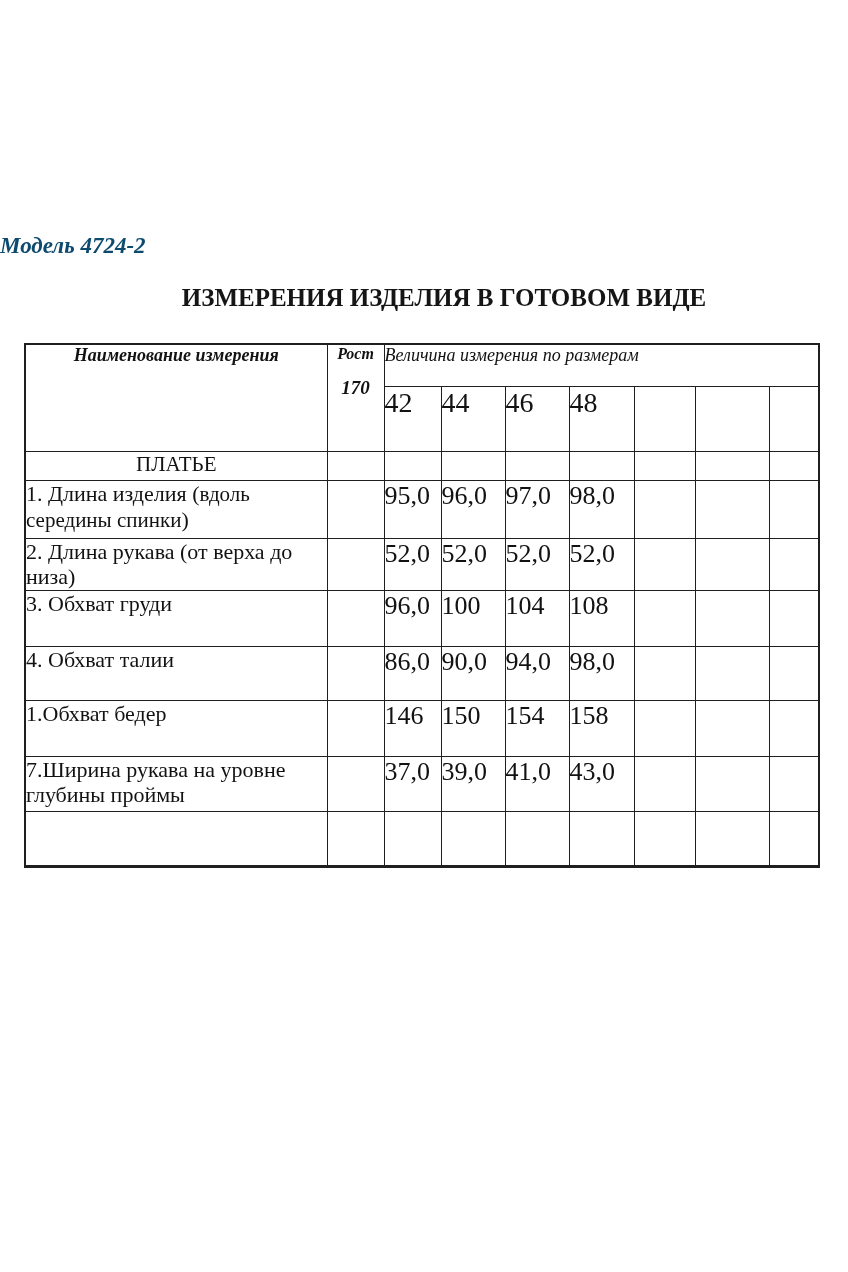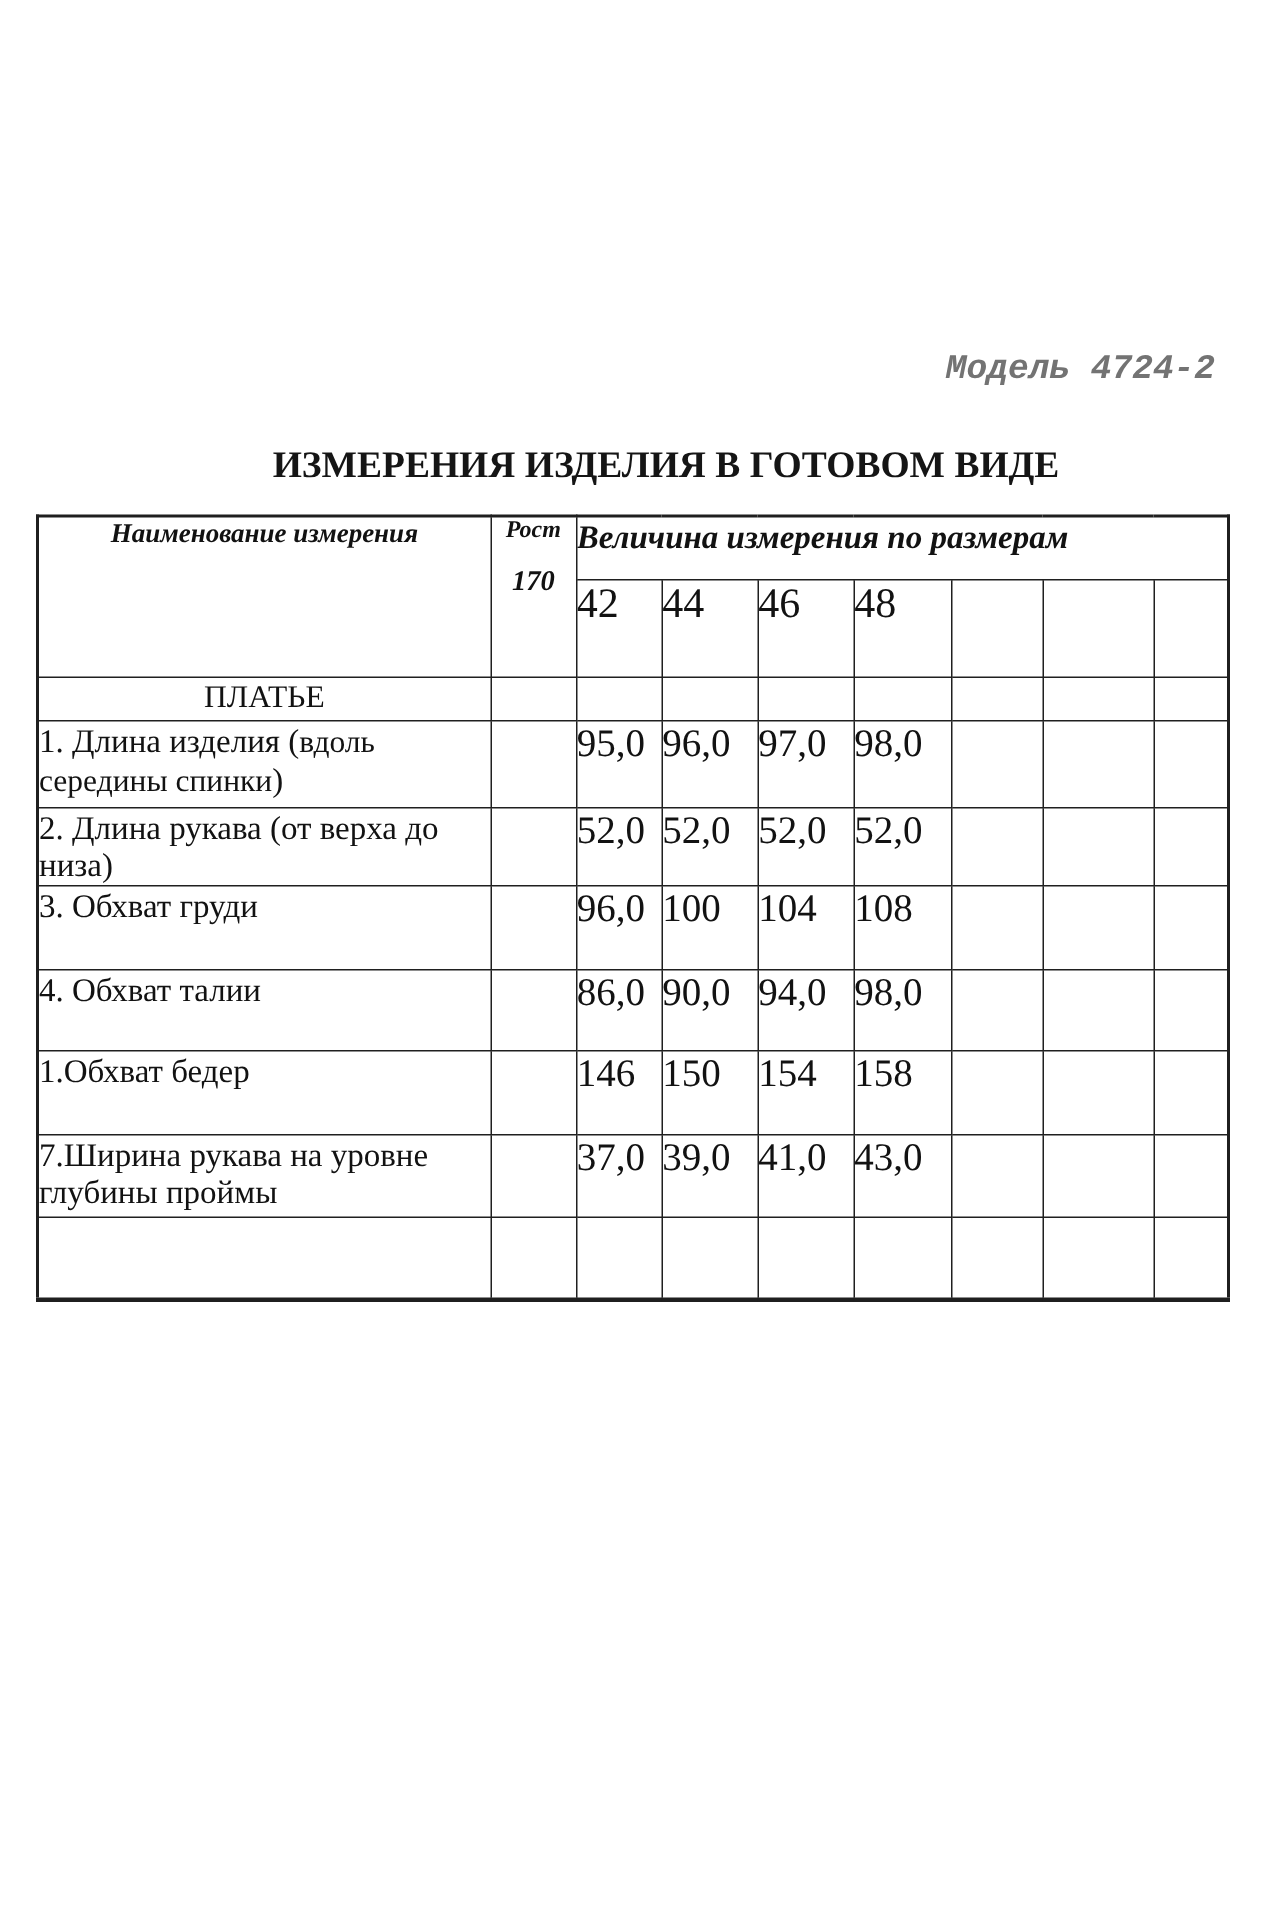--- a/index.html
+++ b/index.html
@@ -11,30 +11,29 @@
   }
   .page {
     position: relative;
     width: 848px; height: 1272px;
     background: #ffffff;
     overflow: hidden;
   }
   .doc-title {
     position: absolute;
     top: 233px; left: 0; width: 810px;
-    text-align: right;
+    text-align: left;
     font-size: 23px;
     font-weight: bold;
     font-style: italic;
-    color: #737373;
-    font-family: Liberation Mono, monospace;
+    color: #0c4a6e;
   }
   .doc-subtitle {
     position: absolute;
-    top: 297px; left: 40px; width: 808px;
+    top: 284px; left: 40px; width: 808px;
     text-align: center;
     font-size: 25px;
     font-weight: bold;
     color: #151515;
   }
   table.mtable {
     position: absolute;
     left: 24px; top: 343px;
     width: 794px;
     table-layout: fixed;
@@ -65,21 +64,21 @@
     padding: 19px 0 0 66px;
   }
   .c-rost {
     font-weight: bold; font-style: italic;
     text-align: center;
     padding-top: 12px;
   }
   .rost-label { font-size: 16px; }
   .rost-value { font-size: 19px; margin-top: 14px; }
   .c-sizes {
-    font-size: 22px; font-weight: bold; font-style: italic;
+    font-size: 18px; font-weight: normal; font-style: italic;
     vertical-align: bottom;
     padding: 0 0 3px 25px;
   }
   .size-cell  { font-size: 28px; padding: 2px 0 0 8px; }
   .section-cell { font-size: 21px; text-align: center; padding: 1px 0 0 76px; }
   .label-cell { font-size: 22px; line-height: 25px; padding: 3px 6px 0 9px; }
   .label-cell .small-text { font-size: 21px; }
   .value-cell { font-size: 26px; padding: 4px 0 0 7px; }
 </style>
 </head>

